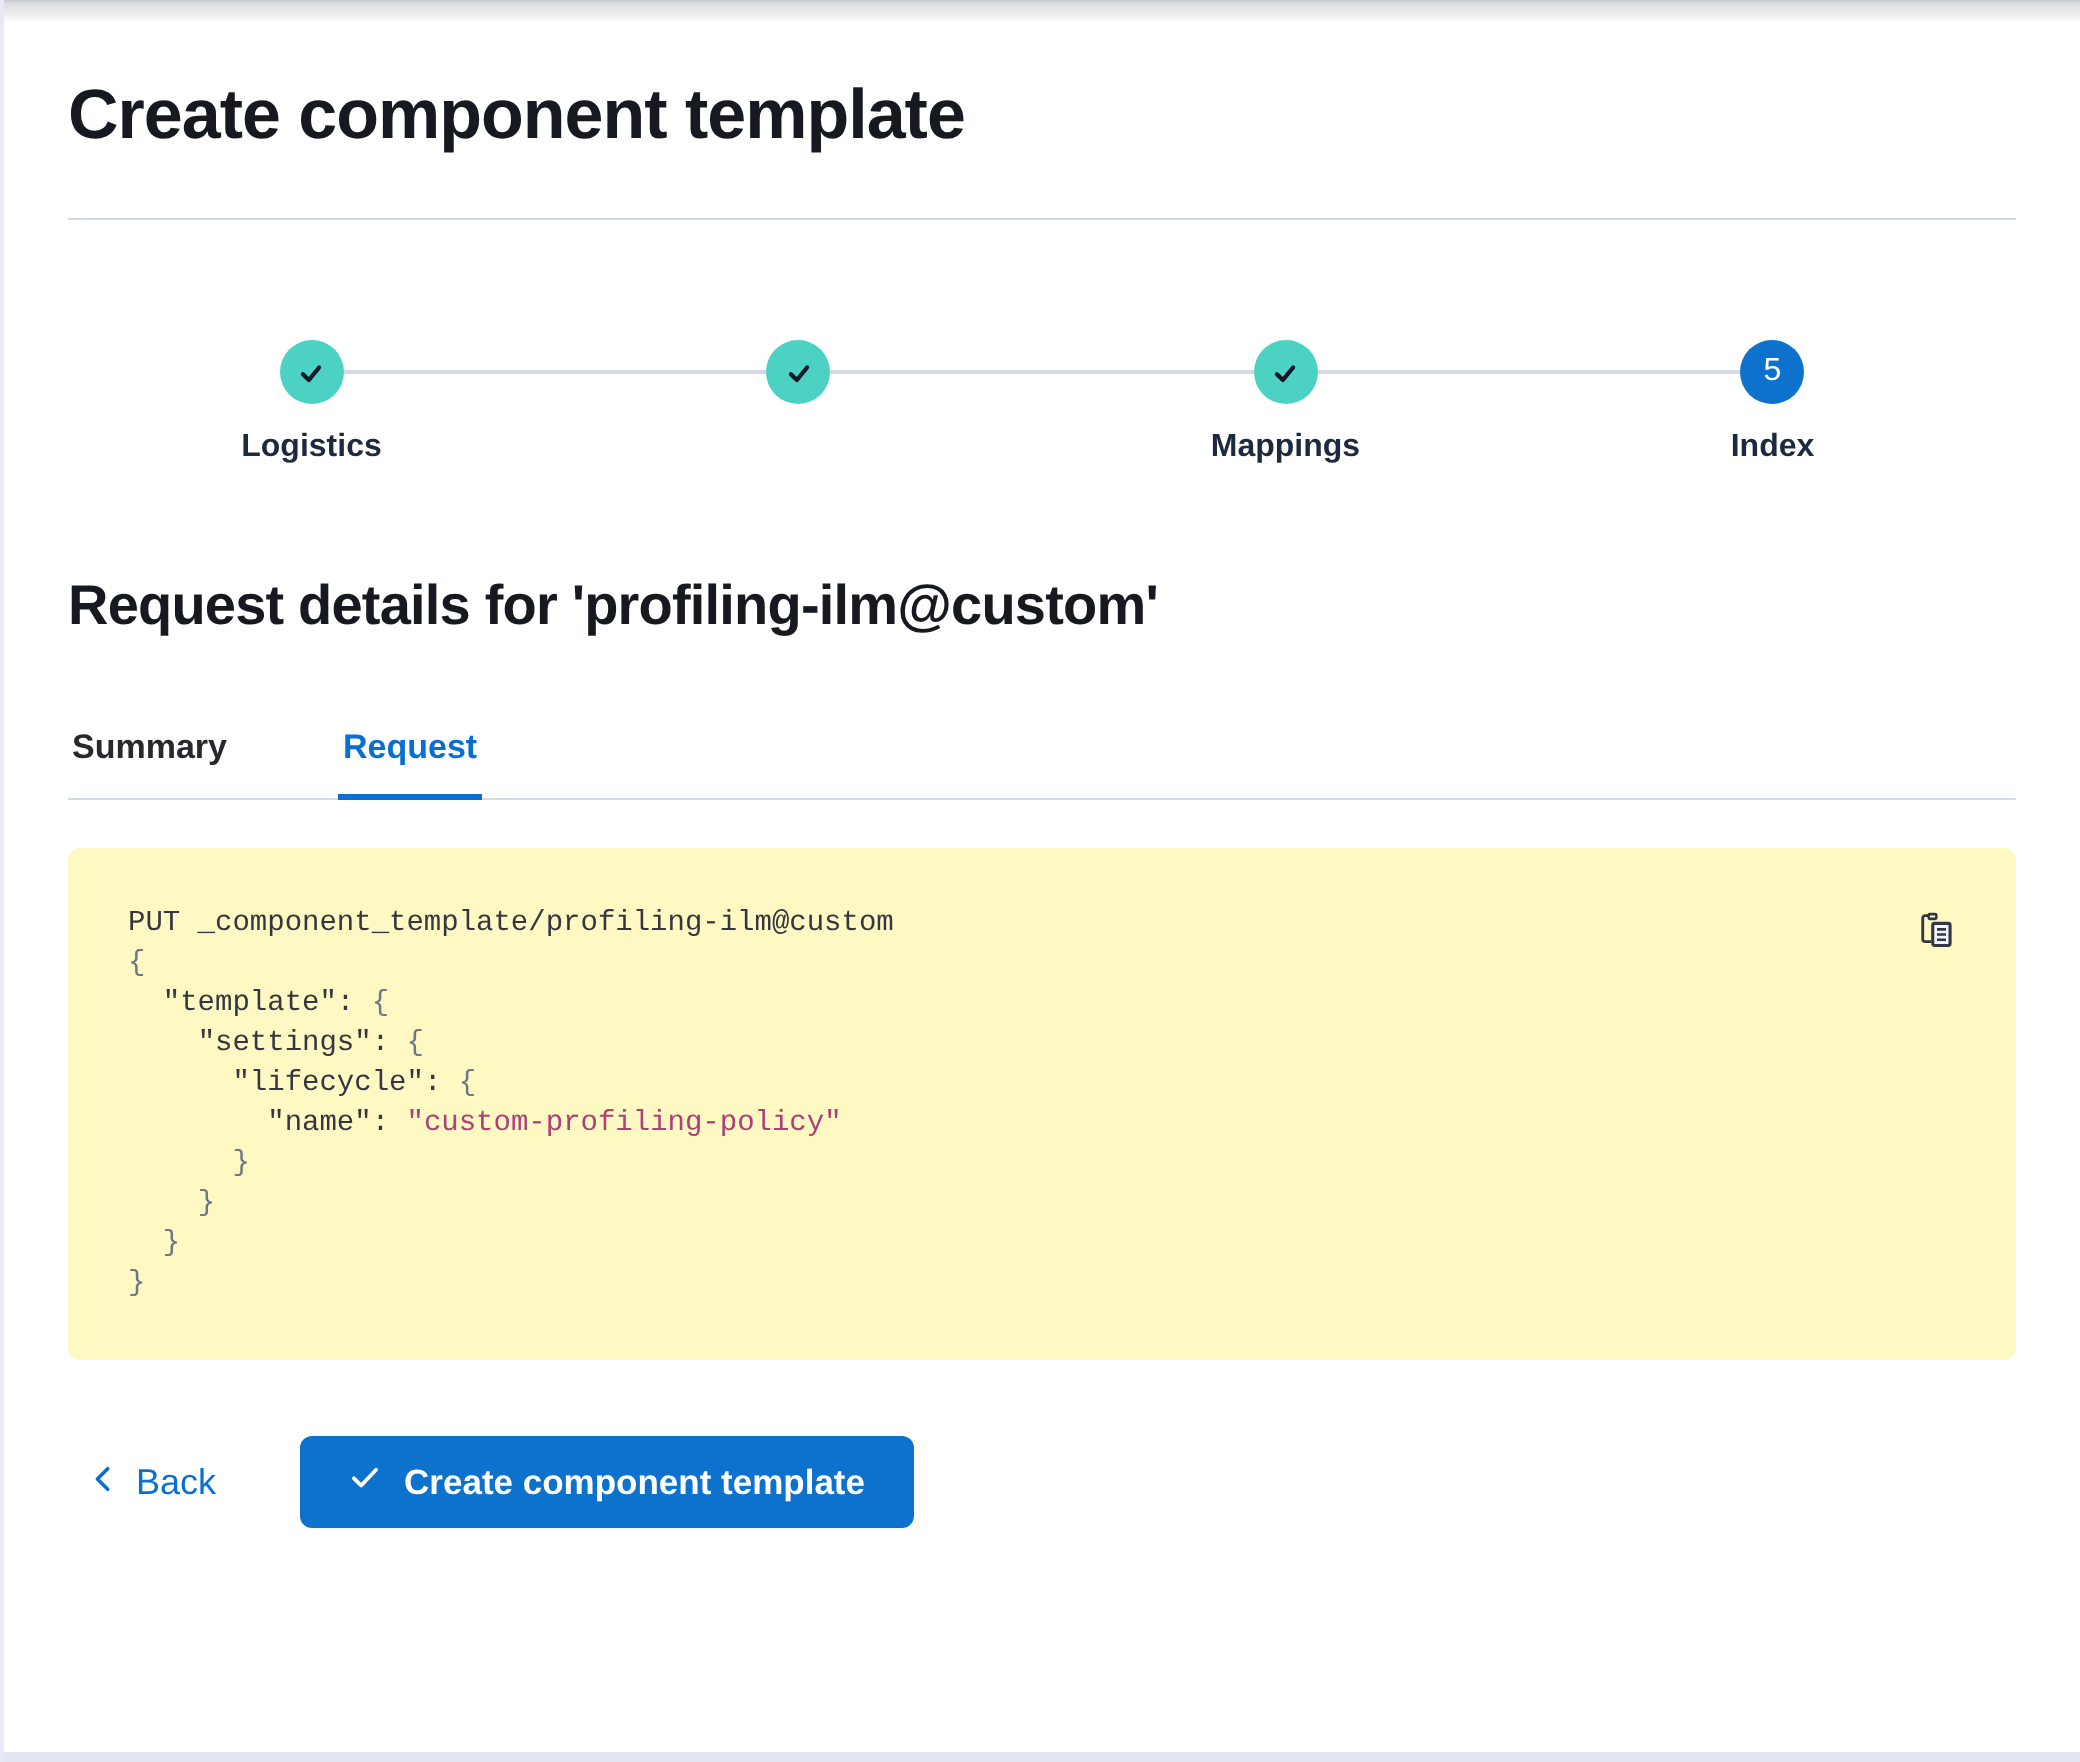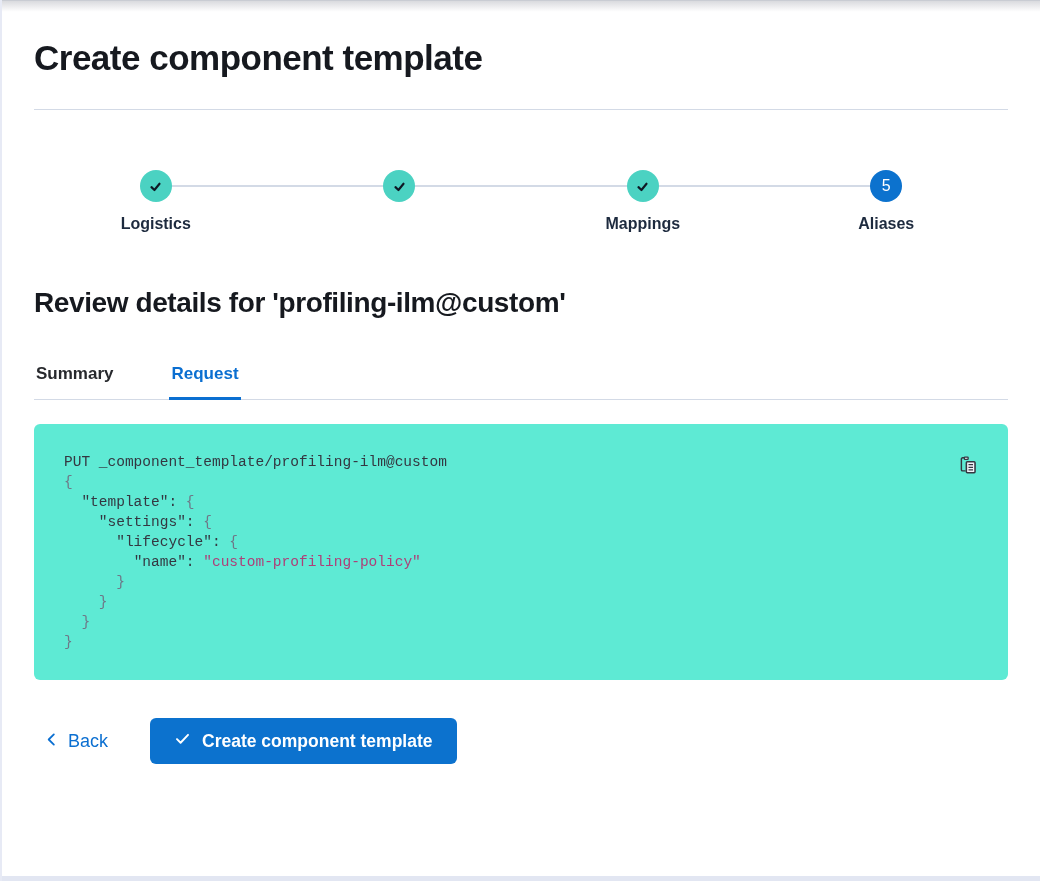--- a/index.html
+++ b/index.html
@@ -68,21 +68,21 @@
     border-bottom: 3px solid transparent;
     margin-bottom: -1px;
   }
   .tab.selected { color: #0b6fd1; border-bottom-color: #0b6fd1; margin-left: 24px; }
 
   .desc { margin-top: 27px; font-size: 18px; color: #37404a; }
 
   
   .codeblock {
     margin-top: 24px;
-    background: #5eead4;
+    background: #fef9c3;
     border-radius: 6px;
     padding: 28px 30px;
     position: relative;
   }
   .codeblock pre {
     font-family: "Liberation Mono", "DejaVu Sans Mono", monospace;
     font-size: 14.5px; line-height: 20px; color: #343741;
     white-space: pre;
   }
   .tok-plain  { color: #343741; }
@@ -137,24 +137,24 @@
         <div class="step"><div class="step-circle complete">
             <svg width="17" height="17" viewBox="0 0 16 16" fill="none">
               <path d="M4.2 8.6 L7 11.3 L11.8 5.4" stroke="#0e1824" stroke-width="2" stroke-linecap="round" stroke-linejoin="round"></path>
             </svg>
           </div></div>
         <div class="step"><div class="step-circle complete">
             <svg width="17" height="17" viewBox="0 0 16 16" fill="none">
               <path d="M4.2 8.6 L7 11.3 L11.8 5.4" stroke="#0e1824" stroke-width="2" stroke-linecap="round" stroke-linejoin="round"></path>
             </svg>
           </div><div class="step-label">Mappings</div></div>
-        <div class="step"><div class="step-circle current">5</div><div class="step-label">Aliases</div></div>
+        <div class="step"><div class="step-circle current">5</div><div class="step-label">Index</div></div>
       </div>
 
-    <h2 class="review-heading">Review details for 'profiling-ilm@custom'</h2>
+    <h2 class="review-heading">Request details for 'profiling-ilm@custom'</h2>
 
     <div class="tabs" id="tabs">
         <button class="tab">Summary</button>
         <button class="tab selected">Request</button>
       </div>
 
 
     <div class="codeblock">
       <pre id="code"><div class="code-line"><span class="tok-plain">PUT _component_template/profiling-ilm@custom</span></div><div class="code-line"><span class="tok-punct">{</span></div><div class="code-line"><span class="tok-plain">  </span><span class="tok-key">"template"</span><span class="tok-plain">: </span><span class="tok-punct">{</span></div><div class="code-line"><span class="tok-plain">    </span><span class="tok-key">"settings"</span><span class="tok-plain">: </span><span class="tok-punct">{</span></div><div class="code-line"><span class="tok-plain">      </span><span class="tok-key">"lifecycle"</span><span class="tok-plain">: </span><span class="tok-punct">{</span></div><div class="code-line"><span class="tok-plain">        </span><span class="tok-key">"name"</span><span class="tok-plain">: </span><span class="tok-string">"custom-profiling-policy"</span></div><div class="code-line"><span class="tok-plain">      </span><span class="tok-punct">}</span></div><div class="code-line"><span class="tok-plain">    </span><span class="tok-punct">}</span></div><div class="code-line"><span class="tok-plain">  </span><span class="tok-punct">}</span></div><div class="code-line"><span class="tok-punct">}</span></div></pre>
       <button class="copy-btn" title="Copy">

